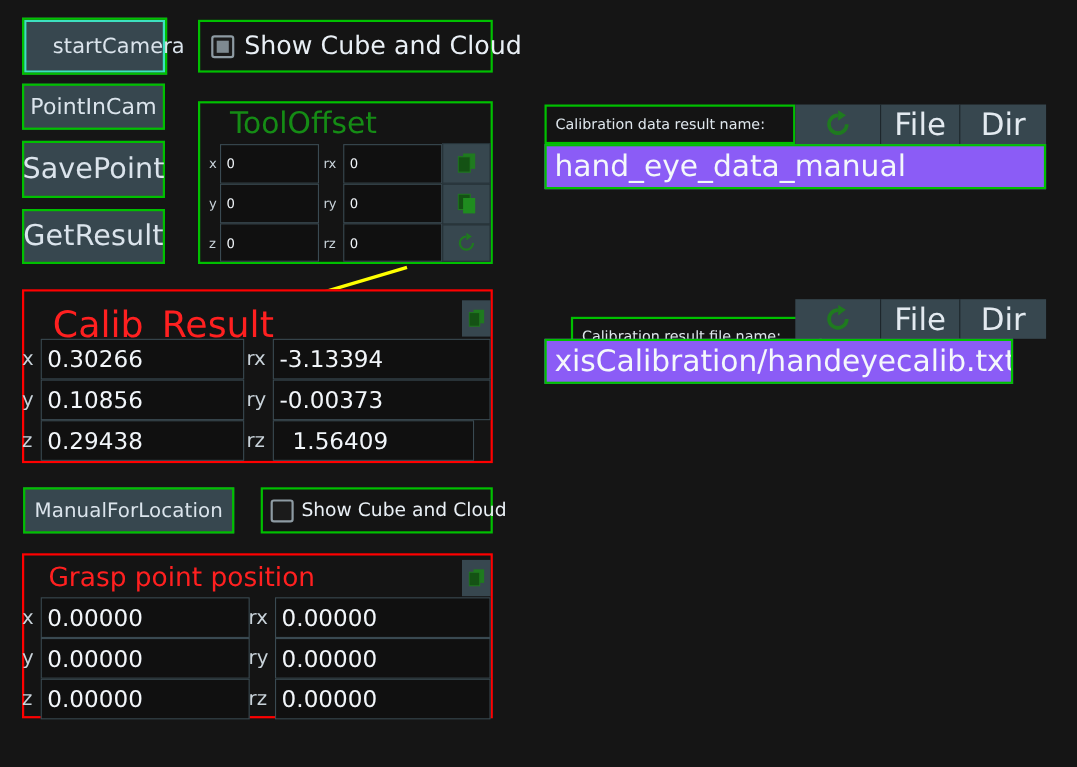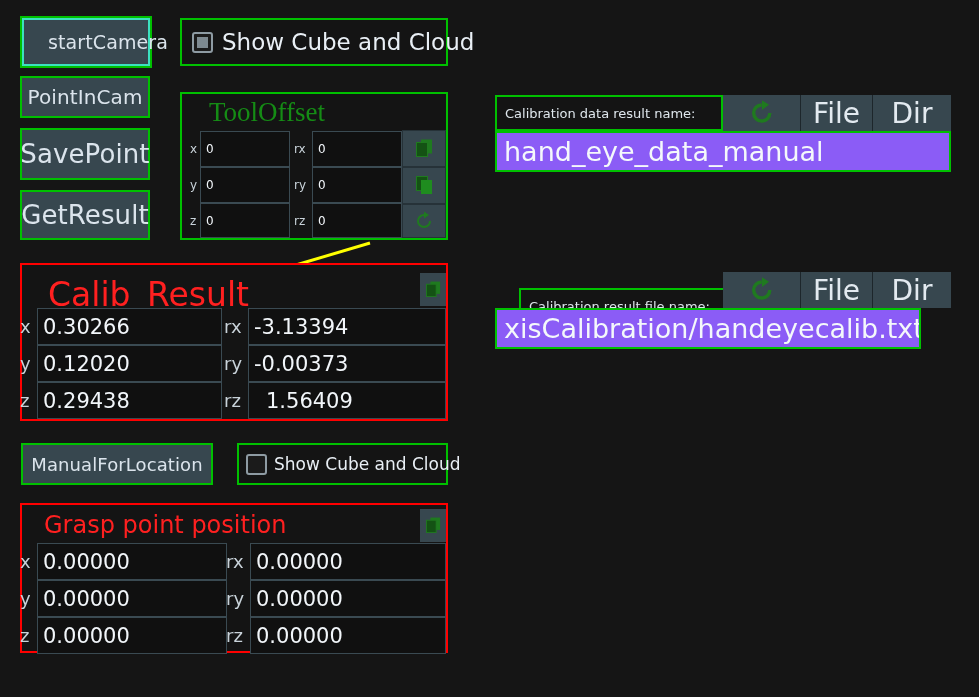--- a/index.html
+++ b/index.html
@@ -179,21 +179,21 @@
   <div class="chkrow" style="width:100%; height:100%;">
     <span class="chkbox checked">
       <span class="mark"></span>
     </span>
     <span class="chklabel">Show Cube and Cloud</span>
   </div>
 </div>
 
 <div class="groupbox abs" style="left:180px; top:92px; width:268px; height:148px;">
 </div>
-<div class="gb-title green" style="left:209px; top:97px; font-size:27px;font-family:Liberation Serif, serif;">ToolOffset</div>
+<div class="gb-title green" style="left:209px; top:97px; font-size:27px;">ToolOffset</div>
 
 <div class="fld-label abs" style="left:190px; top:131px; width:13px; height:36px; font-size:12px;">x</div>
 <div class="fld small abs" style="left:200px; top:131px; width:90px; height:36px;">0</div>
 <div class="fld-label abs" style="left:294px; top:131px; width:18px; height:36px; font-size:12px;">rx</div>
 <div class="fld small abs" style="left:312px; top:131px; width:90px; height:36px;">0</div>
 <div class="iconbtn abs" style="left:402px; top:130px; width:44px; height:37px;">
   <svg width="17" height="19" viewBox="0 0 17 19">
     <rect x="5" y="0.5" width="11" height="14" fill="#1f7a1f"></rect>
     <rect x="0.5" y="3.5" width="11" height="14" fill="#145214" stroke="#1f7a1f" stroke-width="1"></rect>
   </svg>
@@ -234,28 +234,28 @@
     <rect x="0.5" y="3.5" width="11" height="14" fill="#145214" stroke="#1f7a1f" stroke-width="1"></rect>
   </svg>
 </div>
 
 <div class="fld-label abs" style="left:20px; top:308px; width:17px; height:37px; font-size:18px;">x</div>
 <div class="fld big abs" style="left:37px; top:308px; width:185px; height:37px;">0.30266</div>
 <div class="fld-label abs" style="left:224px; top:308px; width:26px; height:37px; font-size:18px;">rx</div>
 <div class="fld big abs" style="left:248px; top:308px; width:198px; height:37px;">-3.13394</div>
 
 <div class="fld-label abs" style="left:20px; top:345px; width:17px; height:37px; font-size:18px;">y</div>
-<div class="fld big abs" style="left:37px; top:345px; width:185px; height:37px;">0.12020</div>
+<div class="fld big abs" style="left:37px; top:345px; width:185px; height:37px;">0.10856</div>
 <div class="fld-label abs" style="left:224px; top:345px; width:26px; height:37px; font-size:18px;">ry</div>
 <div class="fld big abs" style="left:248px; top:345px; width:198px; height:37px;">-0.00373</div>
 
 <div class="fld-label abs" style="left:20px; top:382px; width:17px; height:37px; font-size:18px;">z</div>
 <div class="fld big abs" style="left:37px; top:382px; width:185px; height:37px;">0.29438</div>
 <div class="fld-label abs" style="left:224px; top:382px; width:26px; height:37px; font-size:18px;">rz</div>
-<div class="fld big abs" style="left:248px; top:382px; width:198px; height:37px;padding-left:17px;">1.56409</div>
+<div class="fld big abs" style="left:248px; top:382px; width:183px; height:37px;padding-left:17px;">1.56409</div>
 
 <div class="btn abs" style="left:21px; top:443px; width:192px; height:42px; font-size:18px;">
   <span>ManualForLocation</span>
 </div>
 
 <div class="groupbox abs" style="left:237px; top:443px; width:211px; height:42px;">
   <div class="chkrow" style="width:100%; height:100%; gap:7px; padding-left:7px;">
     <span class="chkbox">
       
     </span>

